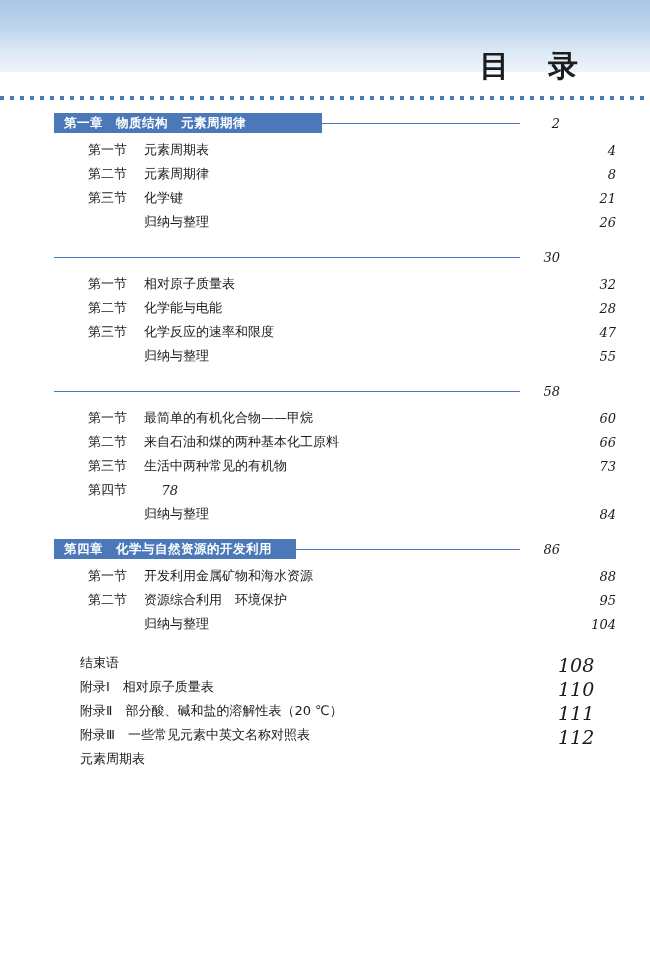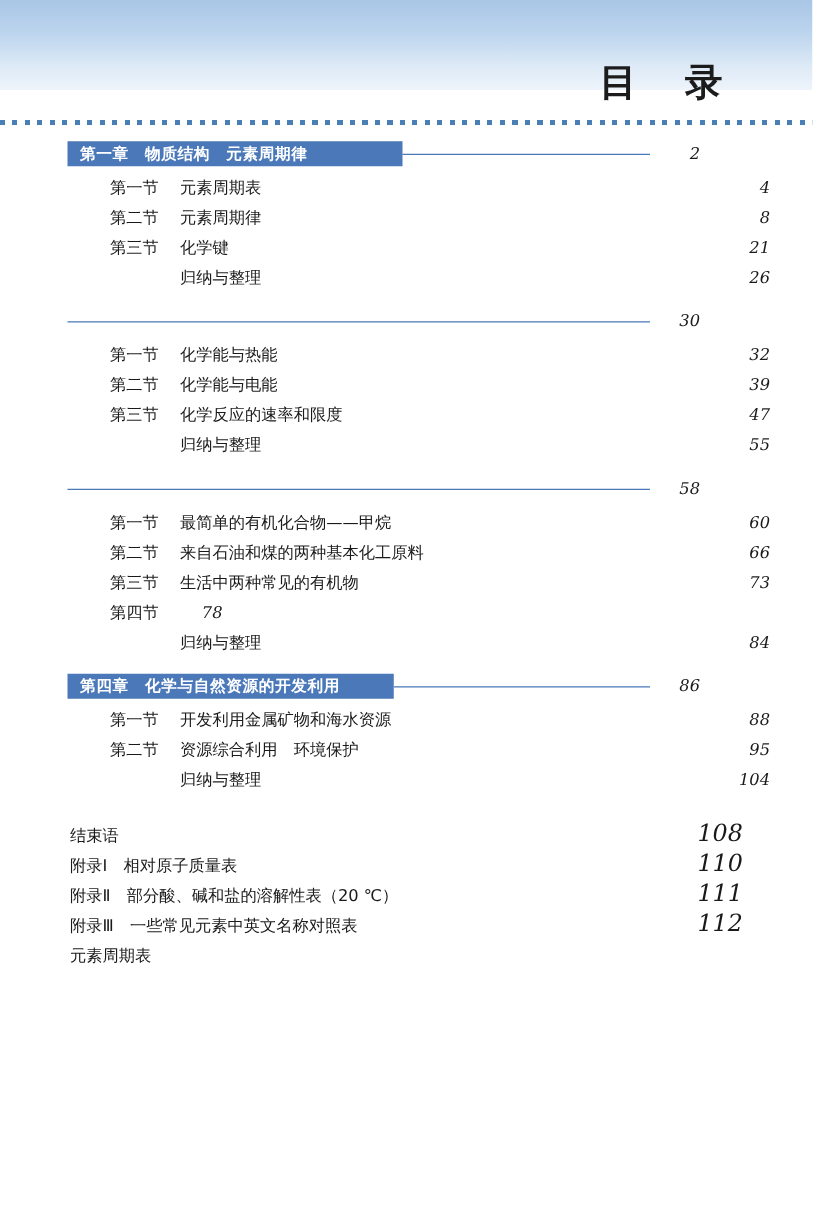--- a/index.html
+++ b/index.html
@@ -125,23 +125,23 @@
     color: #1a1a1a;
   }
 
   
   .backmatter {
     margin-top: 18px;
   }
   .back-row {
     position: relative;
     height: 24px;
-    margin: 0 58px 0 56px;
+    margin: 0 58px 0 80px;
     display: flex;
-    align-items: flex-end;
+    align-items: flex-start;
     font-size: 13px;
     color: #1a1a1a;
   }
   .back-name {
     flex: 1;
     white-space: nowrap;
   }
   .back-page {
     width: 34px;
     text-align: right;
@@ -190,27 +190,27 @@
     </div>
   </div>
 
   <div class="chapter-block">
     <div class="chapter-row">
       <div class="chapter-rule"></div>
       <div class="chapter-page">30</div>
     </div>
     <div class="section-row">
       <span class="sec-label">第一节</span>
-      <span class="sec-name">化学能与热能</span>
+      <span class="sec-name">相对原子质量表</span>
       <span class="sec-page">32</span>
     </div>
     <div class="section-row">
       <span class="sec-label">第二节</span>
       <span class="sec-name">化学能与电能</span>
-      <span class="sec-page">39</span>
+      <span class="sec-page">28</span>
     </div>
     <div class="section-row">
       <span class="sec-label">第三节</span>
       <span class="sec-name">化学反应的速率和限度</span>
       <span class="sec-page">47</span>
     </div>
     <div class="section-row">
       <span class="sec-label"></span>
       <span class="sec-name">归纳与整理</span>
       <span class="sec-page">55</span>
@@ -243,21 +243,21 @@
     </div>
     <div class="section-row">
       <span class="sec-label"></span>
       <span class="sec-name">归纳与整理</span>
       <span class="sec-page">84</span>
     </div>
   </div>
 
   <div class="chapter-block">
     <div class="chapter-row">
-      <div class="chapter-bar" style="width:261px;">
+      <div class="chapter-bar" style="width:242px;">
         <span class="ch-title">第四章　化学与自然资源的开发利用</span>
       </div>
       <div class="chapter-rule"></div>
       <div class="chapter-page">86</div>
     </div>
     <div class="section-row">
       <span class="sec-label">第一节</span>
       <span class="sec-name">开发利用金属矿物和海水资源</span>
       <span class="sec-page">88</span>
     </div>

